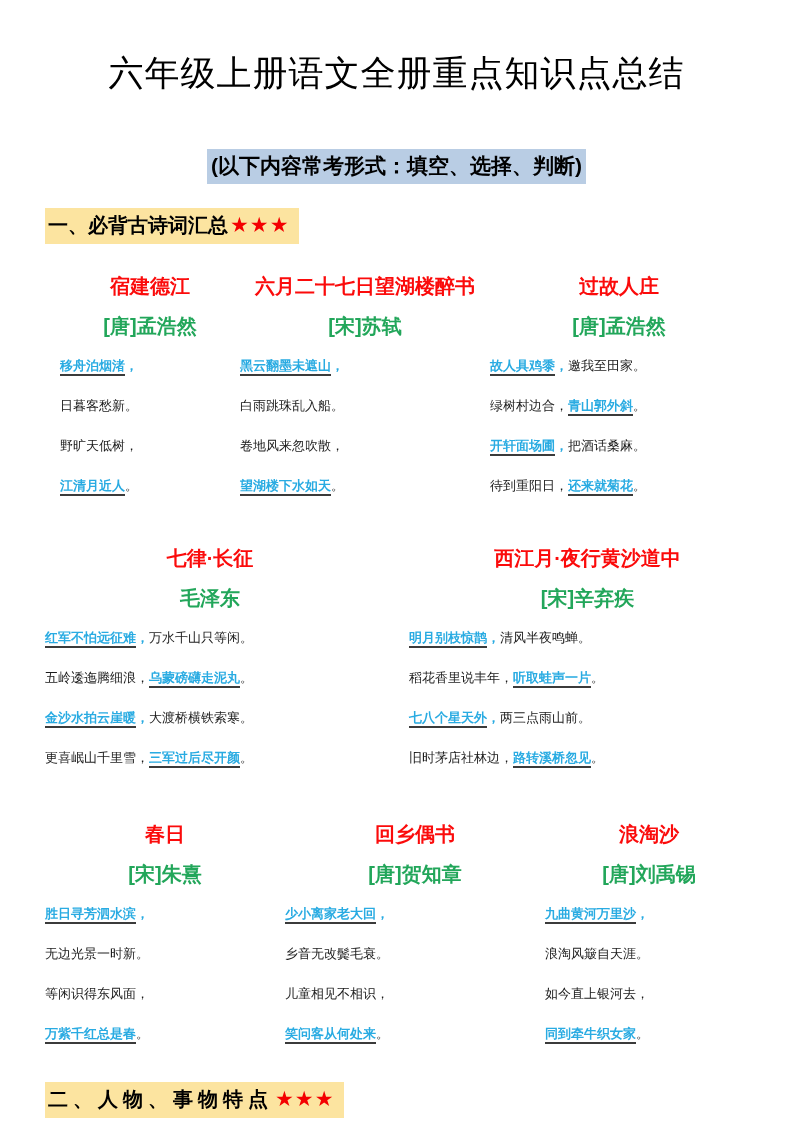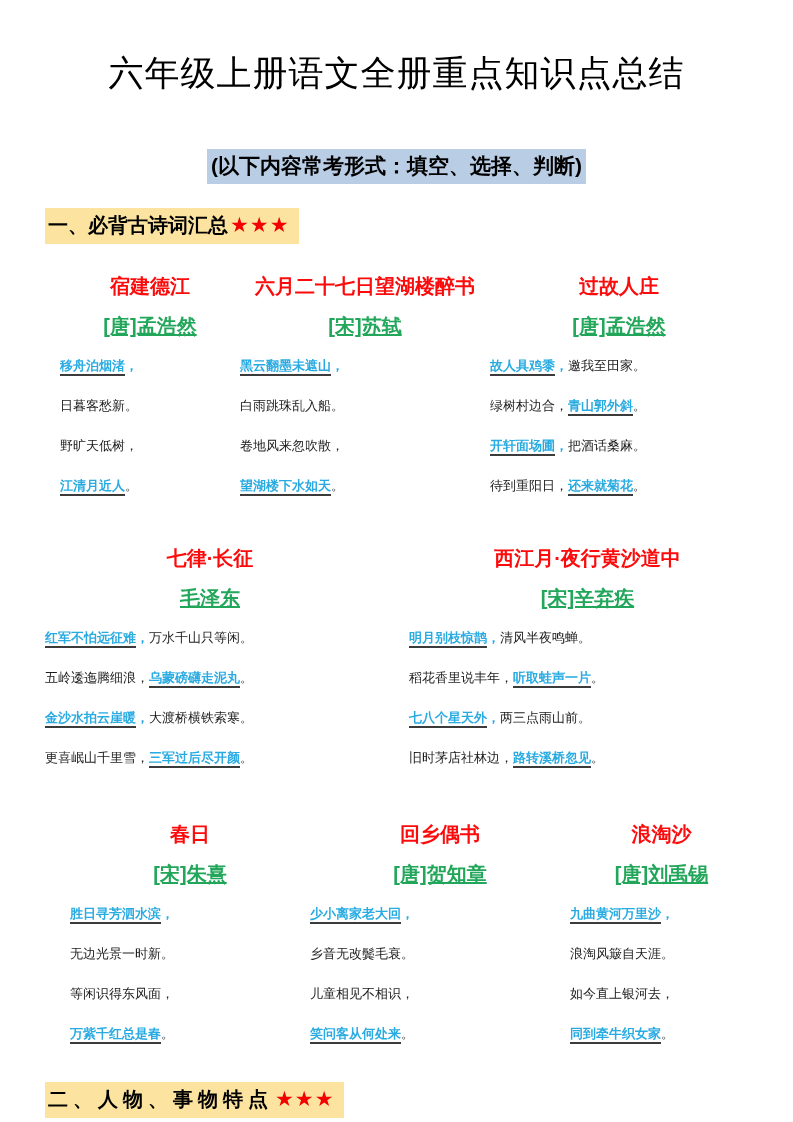--- a/index.html
+++ b/index.html
@@ -24,28 +24,28 @@
   .section-heading.second{margin-top:28px;}
   .section-band{
     display:inline-block;background:var(--yellow);
     font-size:20px;font-weight:bold;color:#000;padding:4px 10px 5px 3px;
   }
   .second .band-text{letter-spacing:5px;}
   .stars{color:var(--star);font-size:21px;letter-spacing:1px;margin-left:2px;font-weight:bold;}
   .poem-row{display:grid;}
   .poem-row.r0{grid-template-columns:180px 250px 1fr;padding:0 45px 0 60px;margin-top:22px;}
   .poem-row.r1{grid-template-columns:330px 1fr;column-gap:34px;padding:0 27px 0 45px;margin-top:32px;}
-  .poem-row.r2{grid-template-columns:240px 260px 1fr;padding:0 40px 0 45px;margin-top:36px;margin-left:25px;}
+  .poem-row.r2{grid-template-columns:240px 260px 1fr;padding:0 40px 0 45px;margin-top:36px;}
   .poem-title{
     text-align:center;color:var(--red);font-weight:bold;
     font-size:20px;line-height:40px;white-space:nowrap;
   }
   .poem-author{
     text-align:center;color:var(--green);font-weight:bold;
-    font-size:20px;line-height:40px;white-space:nowrap;text-decoration:underline;
+    font-size:20px;line-height:40px;white-space:nowrap;
   }
   .poem-line{font-size:13px;line-height:40px;white-space:nowrap;}
   .seg-u{color:var(--blue);font-weight:bold;border-bottom:2px solid var(--uline);padding-bottom:1px;}
   .seg-b{color:var(--blue);font-weight:bold;}
   .seg-k{color:var(--black);}
 </style>
 </head>
 <body>
 
 <div class="page">

